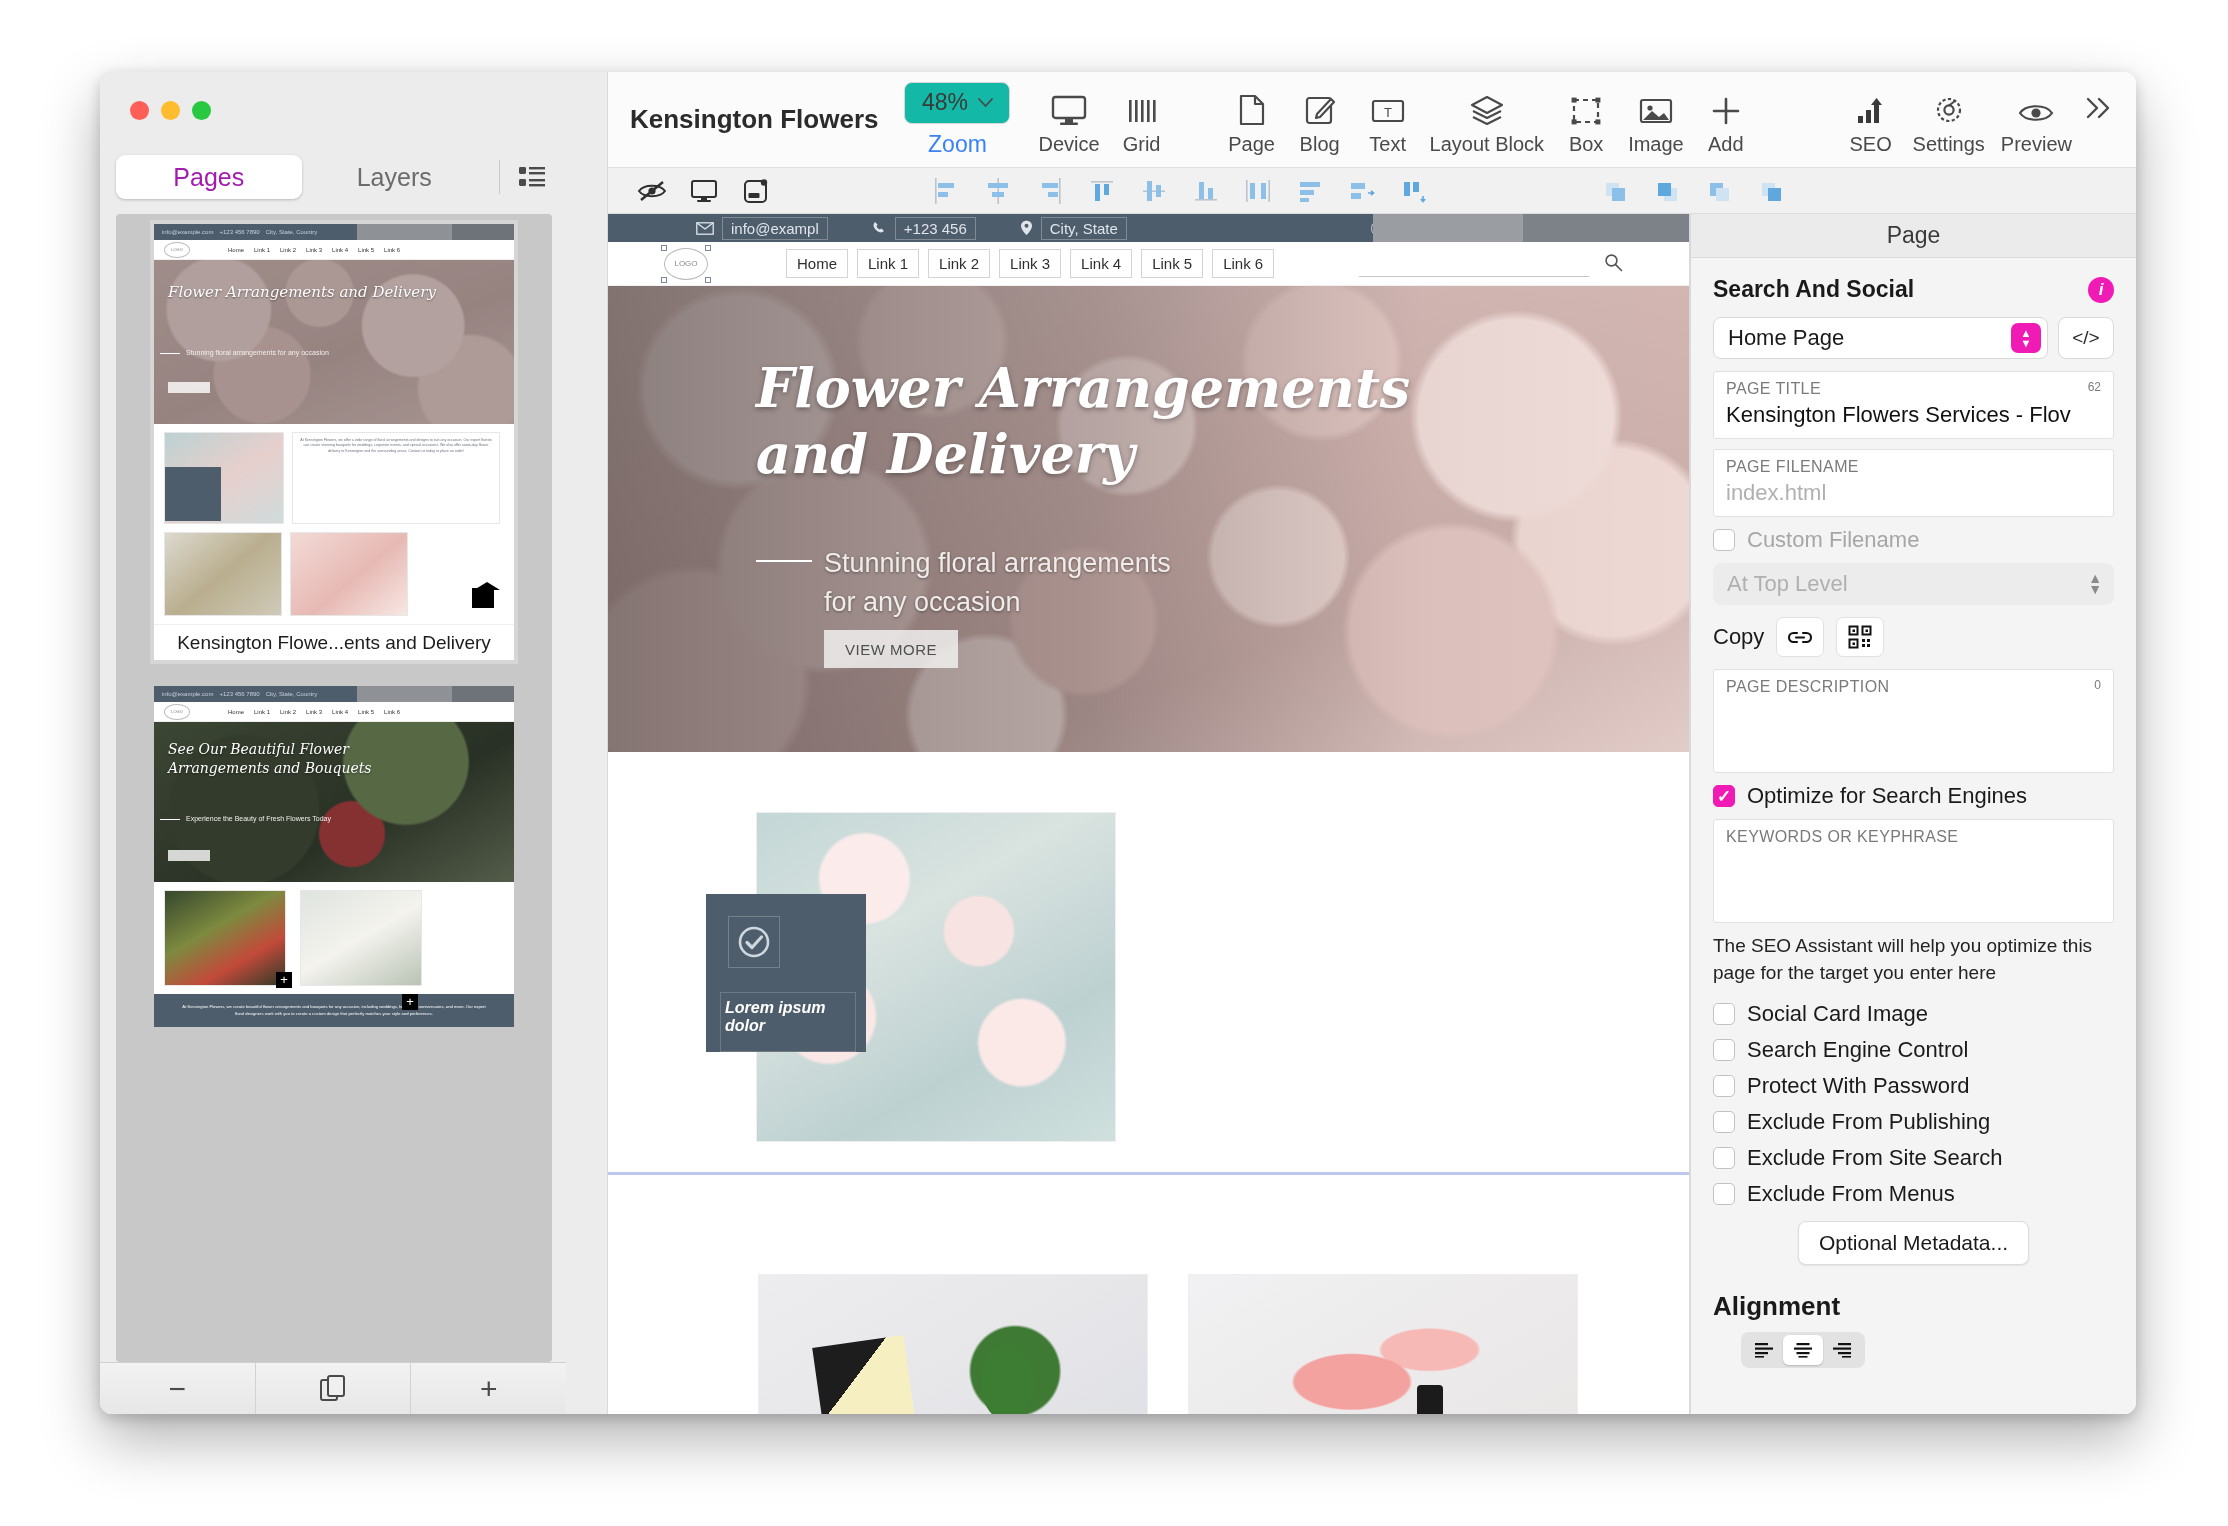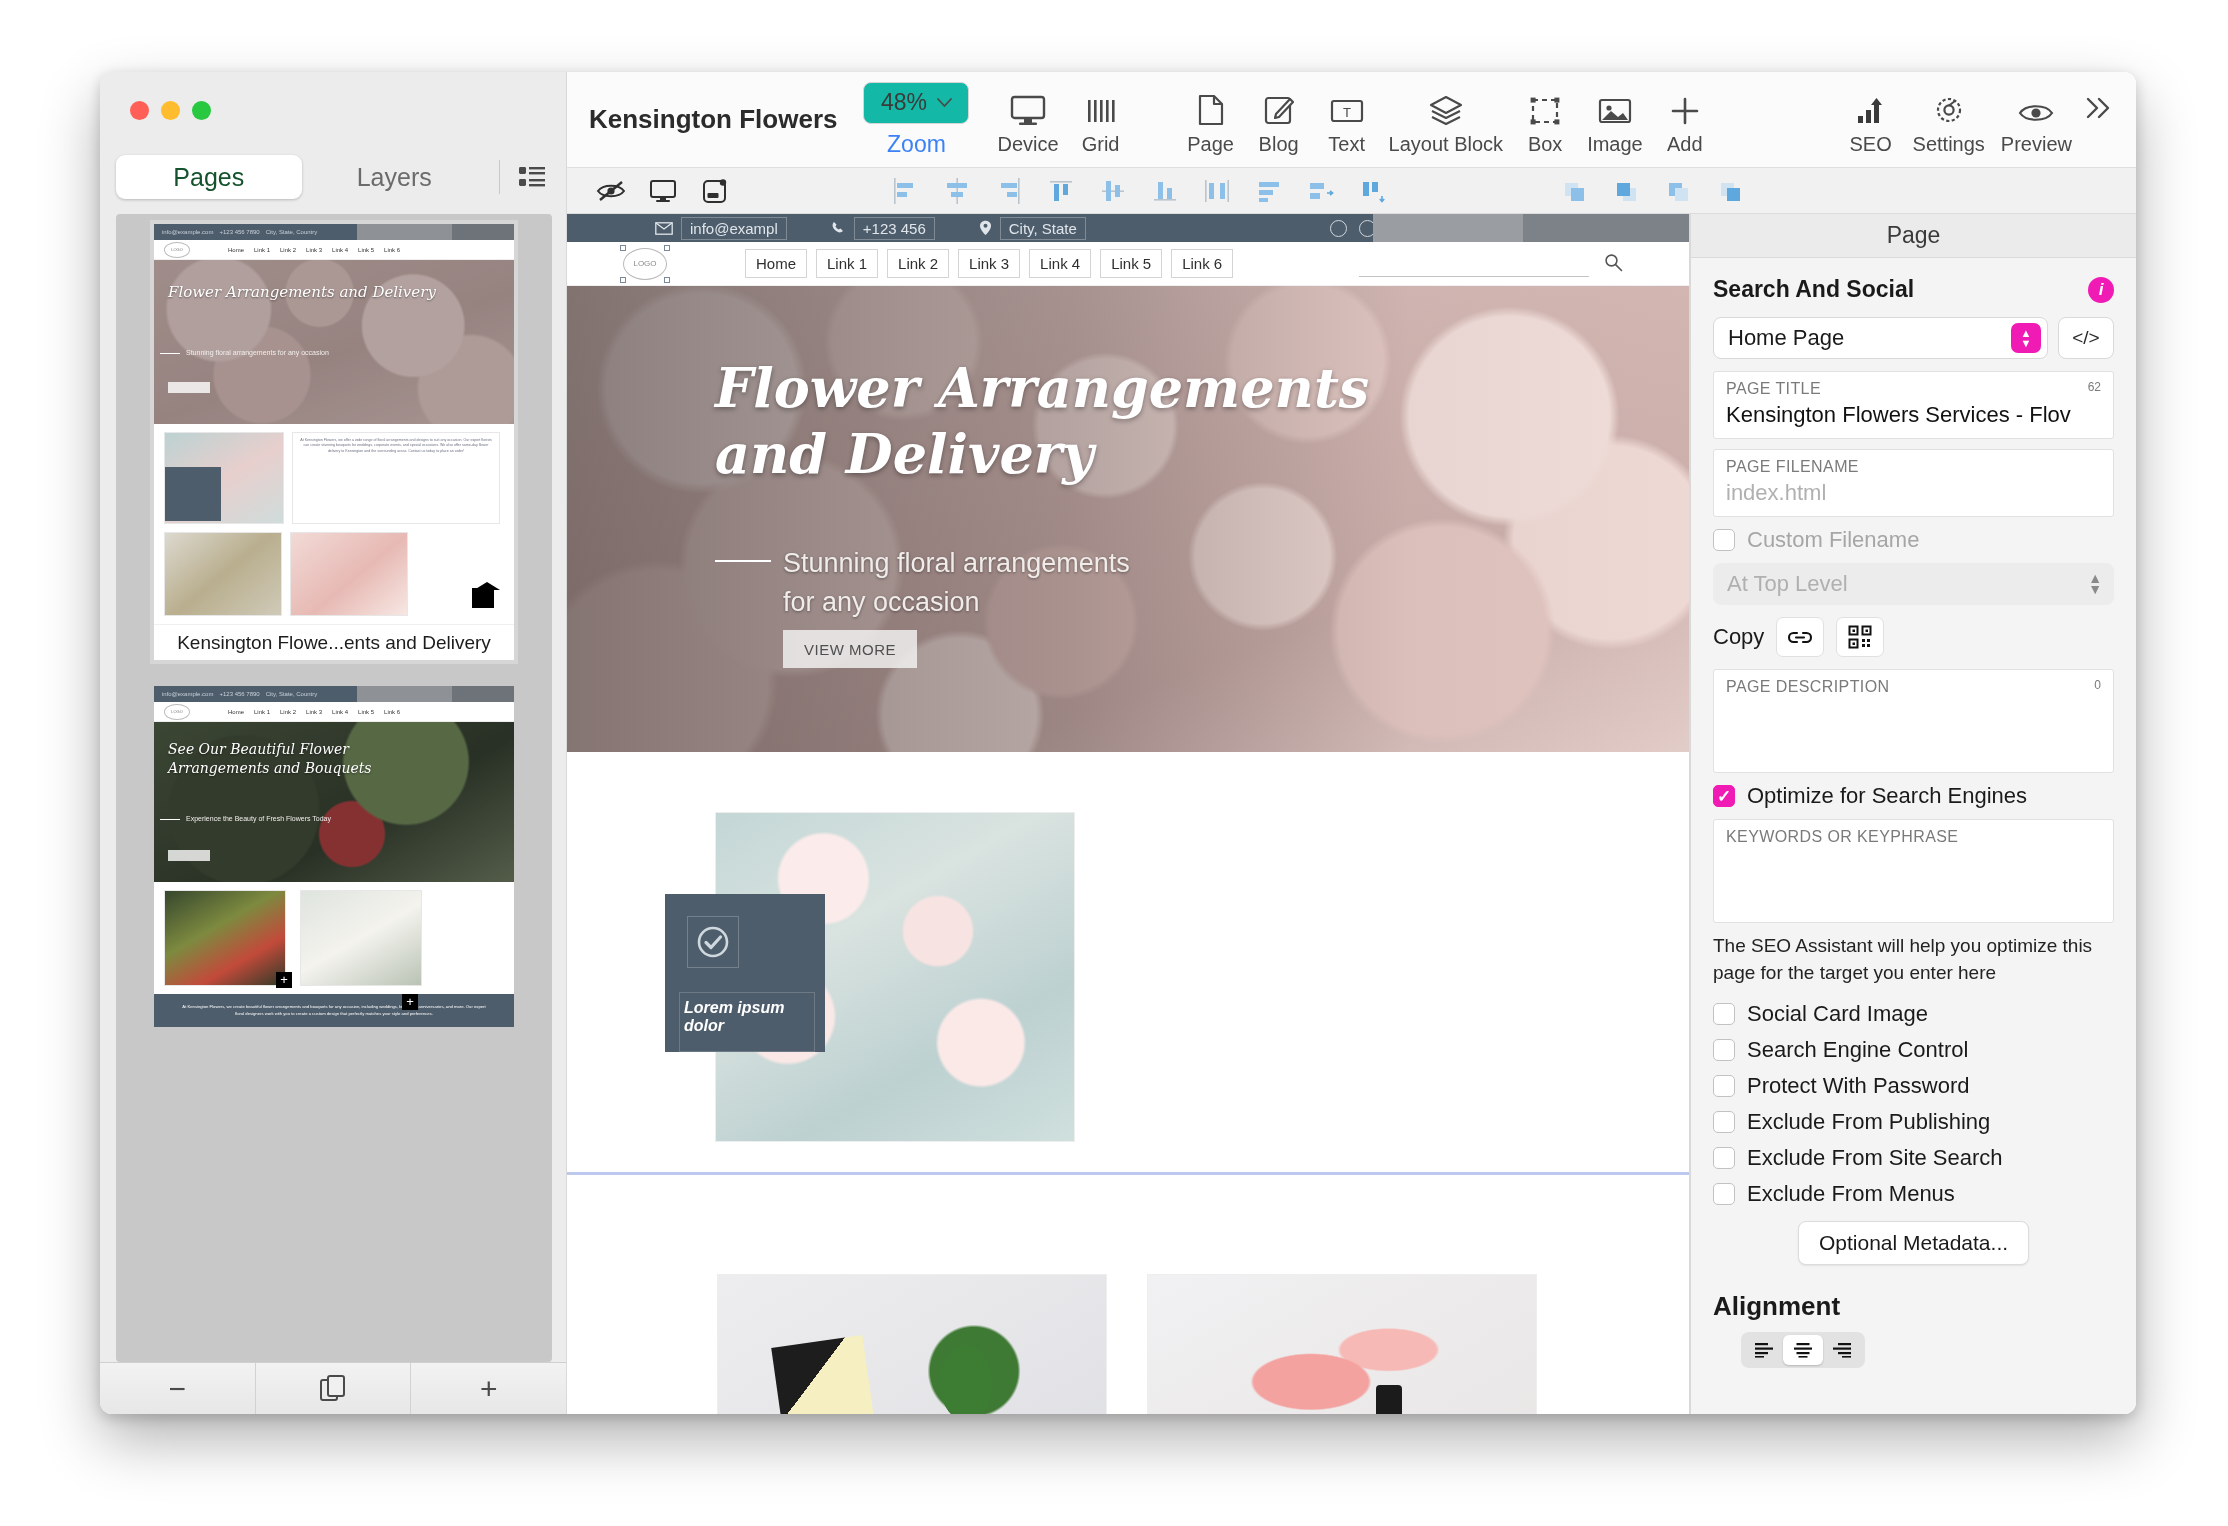--- a/index.html
+++ b/index.html
@@ -48,21 +48,21 @@
     display: flex;
     align-items: center;
     padding: 0 14px 0 16px;
     gap: 0;
   }
   .seg-tab {
     flex: 1;
     height: 44px;
     display: flex; align-items: center; justify-content: center;
     font-size: 25px;
-    color: #14532d;
+    color: #a21caf;
     border-radius: 9px;
     cursor: default;
   }
   .seg-tab.active {
     background: #ffffff;
     box-shadow: 0 1px 3px rgba(0,0,0,0.22);
   }
   .seg-tab.inactive { color: #6b6b6b; }
   #tab-divider { width:1px; height:34px; background:#c9c9c9; margin:0 12px; }
   #list-view-icon {
@@ -211,20 +211,21 @@
   .sb-btn:last-child{border-right:none;}
 
   
   #main {
     flex:1;
     display:flex; flex-direction:column;
     background:#fff;
     border-left:1px solid #d9d9d9;
     position:relative;
     overflow:hidden;
+    margin-left:41px;
   }
 
   
   #toolbar {
     height: 96px;
     background:#fbfbfb;
     border-bottom:1px solid #e0e0e0;
     display:flex; align-items:center;
     padding: 0 18px 0 22px;
     gap: 0;

